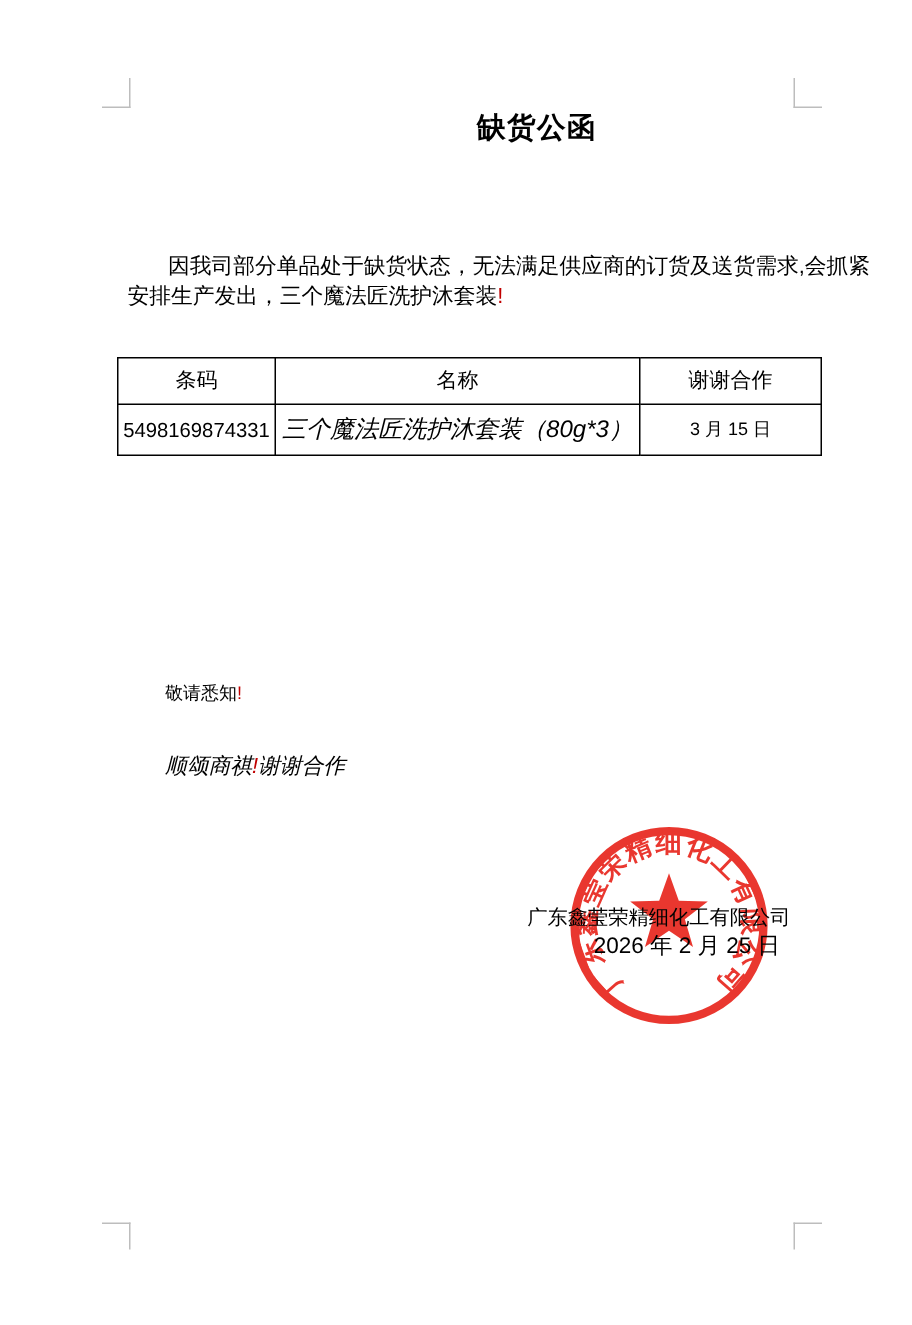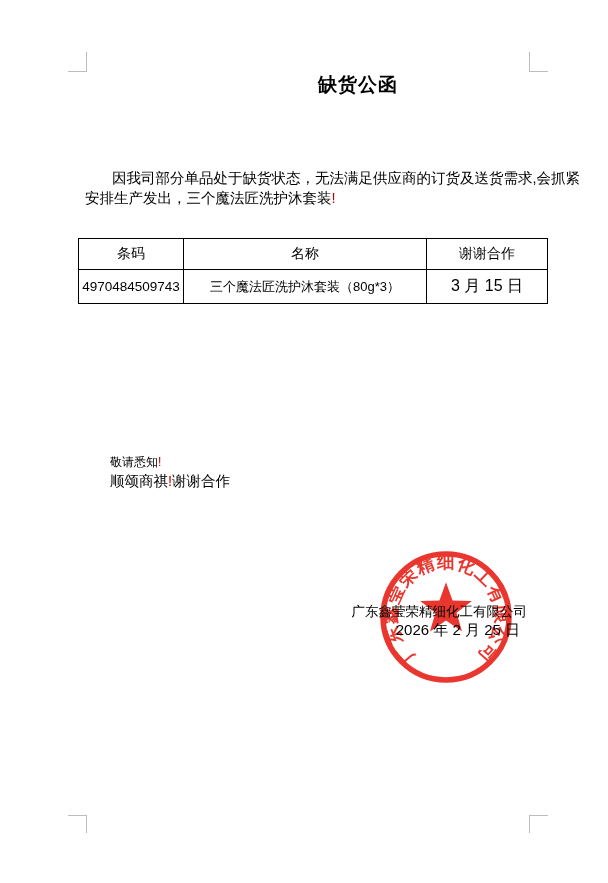--- a/index.html
+++ b/index.html
@@ -43,29 +43,29 @@
     border:1.5px solid #000;
     text-align:center;vertical-align:middle;
     padding:0 2px;overflow:hidden;white-space:nowrap;
   }
   .stock-table .hdr{height:31px;font-size:14px;padding-left:44px;}
   .stock-table .row{height:34px;}
   .col-barcode{width:100px;}
   .col-name{width:238px;}
   .col-time{width:116px;}
   .cell-barcode{font-size:13.5px;}
-  .cell-name{font-size:13px;}
-  .cell-time{font-size:16px;}
+  .cell-name{font-size:16px;font-style:italic;}
+  .cell-time{font-size:12px;}
   .ack{
     position:absolute;left:110px;top:454px;
     font-size:12px;white-space:nowrap;
   }
   .closing{
-    position:absolute;left:110px;top:472px;
-    font-size:14.5px;white-space:nowrap;
+    position:absolute;left:110px;top:501px;
+    font-size:14.5px;white-space:nowrap;font-style:italic;
   }
   .company{
     position:absolute;right:81px;top:603px;
     font-size:13.5px;white-space:nowrap;
   }
   .sign-date{
     position:absolute;right:88px;top:621px;
     font-size:15px;white-space:nowrap;
   }
   
@@ -97,21 +97,21 @@
   </div>
 
   <table class="stock-table">
     <tbody>
         <tr class="hdr">
       <td class="col-barcode">条码</td>
       <td class="col-name">名称</td>
       <td class="col-time">谢谢合作</td>
     </tr>
     <tr class="row">
-      <td class="cell-barcode">4970484509743</td>
+      <td class="cell-barcode">5498169874331</td>
       <td class="cell-name">三个魔法匠洗护沐套装（80g*3）</td>
       <td class="cell-time">3 月 15 日</td>
     </tr>
   </tbody>
     </table>
 
   <div class="ack"><span>敬请悉知</span><span class="exclaim">!</span></div>
 
   <div class="closing"><span>顺颂商祺</span><span class="exclaim">!</span><span>谢谢合作</span></div>
 

